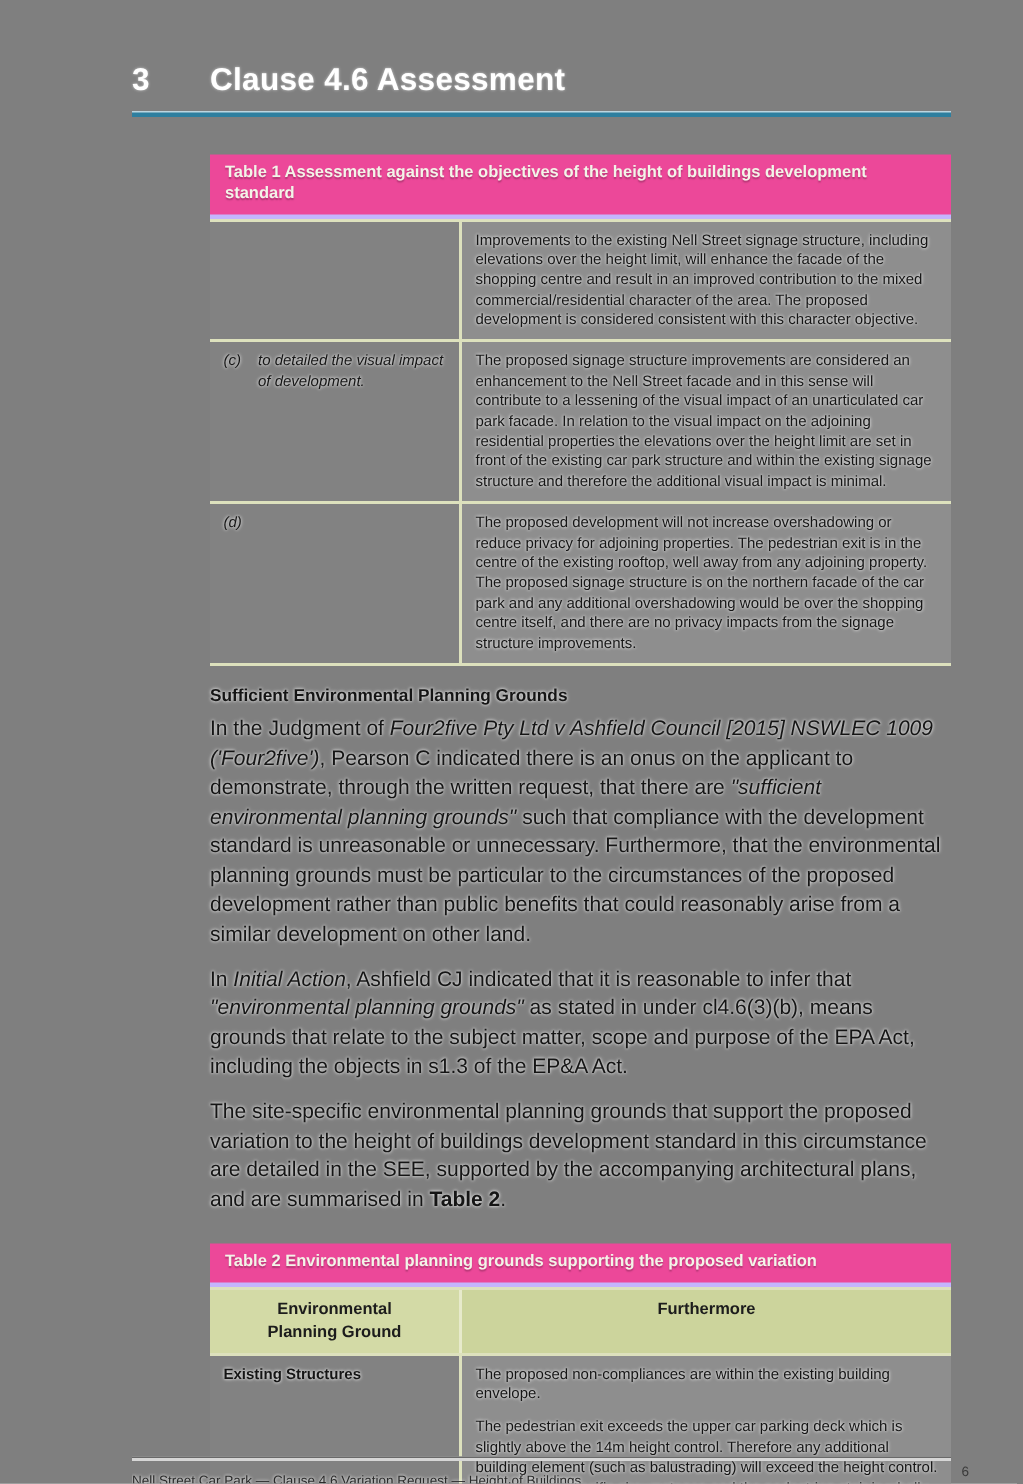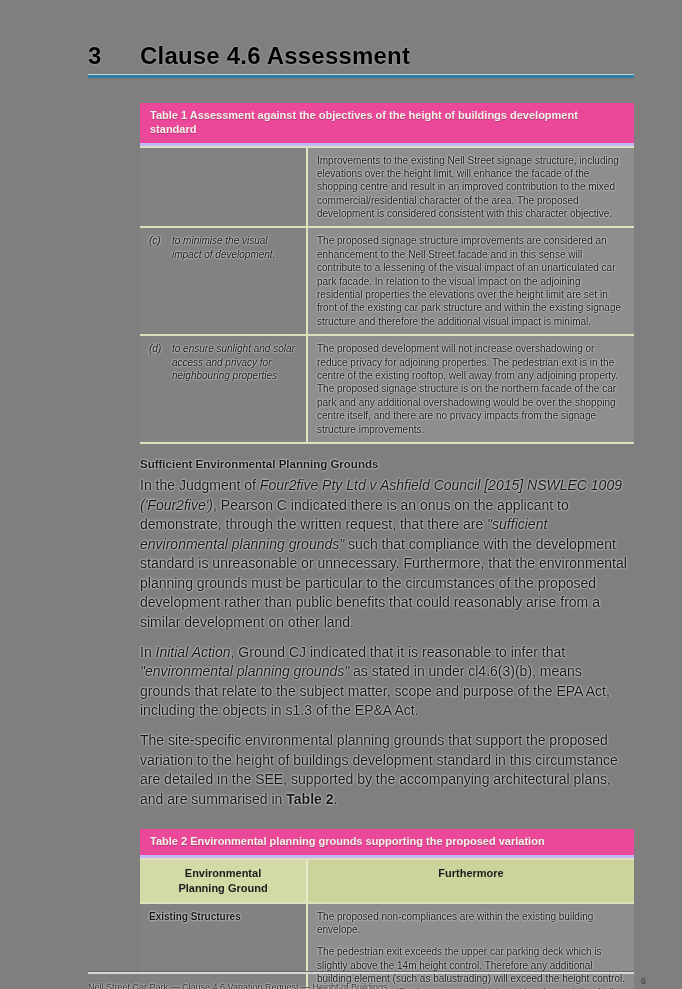--- a/index.html
+++ b/index.html
@@ -4,21 +4,21 @@
 <style>
   html,body{margin:0;padding:0;}
   body{font-family:"Liberation Sans", sans-serif;}
   .page{
     position:relative;width:682px;height:989px;background:#7f7f7f;overflow:hidden;
   }
   .halo{text-shadow:0 0 2px rgba(255,255,255,.85),0 0 3px rgba(255,255,255,.5);}
   
   .sec-head{
     position:absolute;left:88px;top:42px;width:546px;
-    color:#000000;font-weight:bold;font-size:24px;letter-spacing:.2px;
+    color:#ffffff;font-weight:bold;font-size:21px;letter-spacing:.2px;
     text-shadow:0 0 2px rgba(255,255,255,.6);
   }
   .sec-head .num{display:inline-block;width:52px;}
   .head-rule{
     position:absolute;left:88px;top:74px;width:546px;height:3px;
     background:#2e7f9f;border-top:1px solid #bcd6e0;
   }
   
   .content{position:absolute;left:140px;top:103px;width:494px;color:#151515;}
   
@@ -79,46 +79,45 @@
         <div class="tcell c1 halo"></div>
         <div class="tcell c2 halo">
           <p>Improvements to the existing Nell Street signage structure, including elevations over the height limit, will enhance the facade of the shopping centre and result in an improved contribution to the mixed commercial/residential character of the area. The proposed development is considered consistent with this character objective.</p>
         </div>
       </div>
 
       <div class="trow">
         <div class="tcell c1 halo">
           <div class="obj-wrap">
             <span class="obj-label">(c)</span>
-            <span>to minimise the visual impact of development.</span>
+            <span>to detailed the visual impact of development.</span>
           </div>
         </div>
         <div class="tcell c2 halo">
           <p>The proposed signage structure improvements are considered an enhancement to the Nell Street facade and in this sense will contribute to a lessening of the visual impact of an unarticulated car park facade. In relation to the visual impact on the adjoining residential properties the elevations over the height limit are set in front of the existing car park structure and within the existing signage structure and therefore the additional visual impact is minimal.</p>
         </div>
       </div>
 
       <div class="trow">
         <div class="tcell c1 halo">
           <div class="obj-wrap">
             <span class="obj-label">(d)</span>
-            <span>to ensure sunlight and solar access and privacy for neighbouring properties</span>
           </div>
         </div>
         <div class="tcell c2 halo">
           <p>The proposed development will not increase overshadowing or reduce privacy for adjoining properties. The pedestrian exit is in the centre of the existing rooftop, well away from any adjoining property. The proposed signage structure is on the northern facade of the car park and any additional overshadowing would be over the shopping centre itself, and there are no privacy impacts from the signage structure improvements.</p>
         </div>
       </div>
     </div>
 
     <div class="body-h halo">Sufficient Environmental Planning Grounds</div>
 
     <p class="para halo"><span>In the Judgment of </span><span class="it">Four2five Pty Ltd v Ashfield Council [2015] NSWLEC 1009 ('Four2five')</span><span>, Pearson C indicated there is an onus on the applicant to demonstrate, through the written request, that there are </span><span class="it">"sufficient environmental planning grounds"</span><span> such that compliance with the development standard is unreasonable or unnecessary.  Furthermore, that the environmental planning grounds must be particular to the circumstances of the proposed development rather than public benefits that could reasonably arise from a similar development on other land.</span></p>
 
-    <p class="para halo"><span>In </span><span class="it">Initial Action</span><span>, Ground CJ indicated that it is reasonable to infer that </span><span class="it">"environmental planning grounds"</span><span> as stated in under cl4.6(3)(b), means grounds that relate to the subject matter, scope and purpose of the EPA Act, including the objects in s1.3 of the EP&amp;A Act.</span></p>
+    <p class="para halo"><span>In </span><span class="it">Initial Action</span><span>, Ashfield CJ indicated that it is reasonable to infer that </span><span class="it">"environmental planning grounds"</span><span> as stated in under cl4.6(3)(b), means grounds that relate to the subject matter, scope and purpose of the EPA Act, including the objects in s1.3 of the EP&amp;A Act.</span></p>
 
     <p class="para halo"><span>The site-specific environmental planning grounds that support the proposed variation to the height of buildings development standard in this circumstance are detailed in the SEE, supported by the accompanying architectural plans, and are summarised in </span><span class="bd">Table 2</span><span>.</span></p>
 
     <div class="tbl-gap"></div>
 
     <div class="tbl">
       <div class="tbl-title">Table 2    Environmental planning grounds supporting the proposed variation</div>
 
       <div class="trow subhead">
         <div class="tcell c1">

